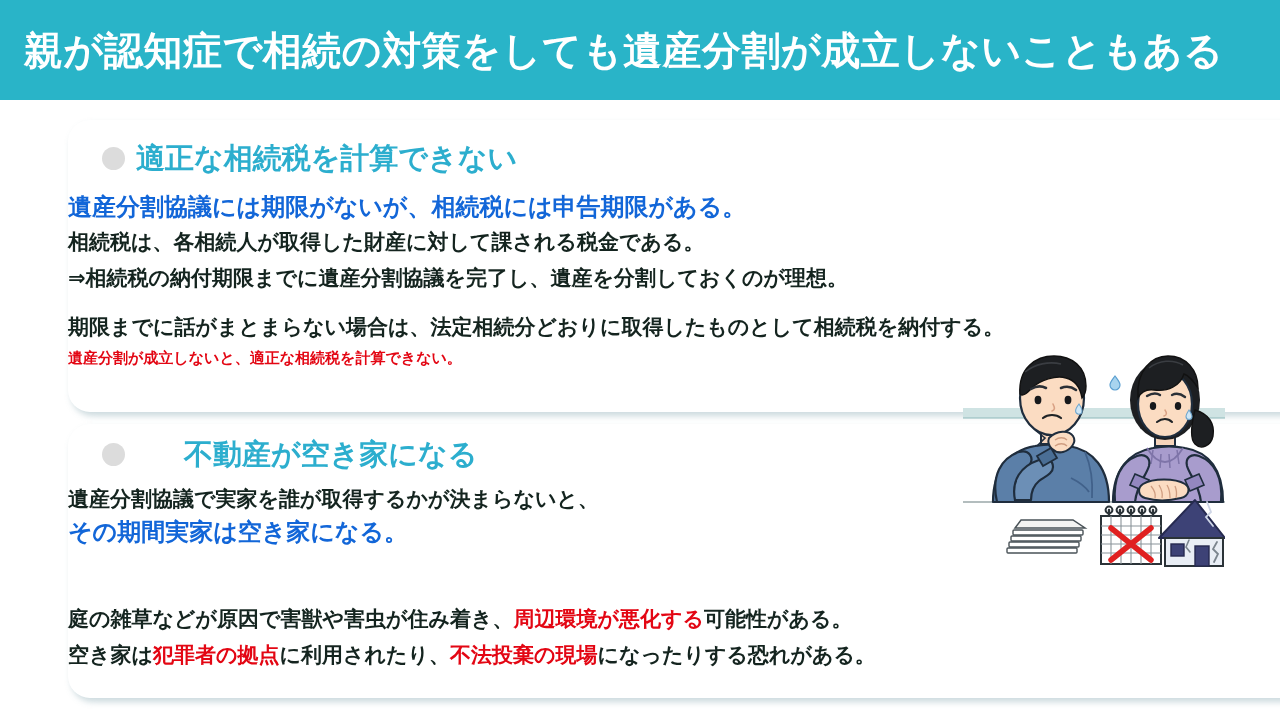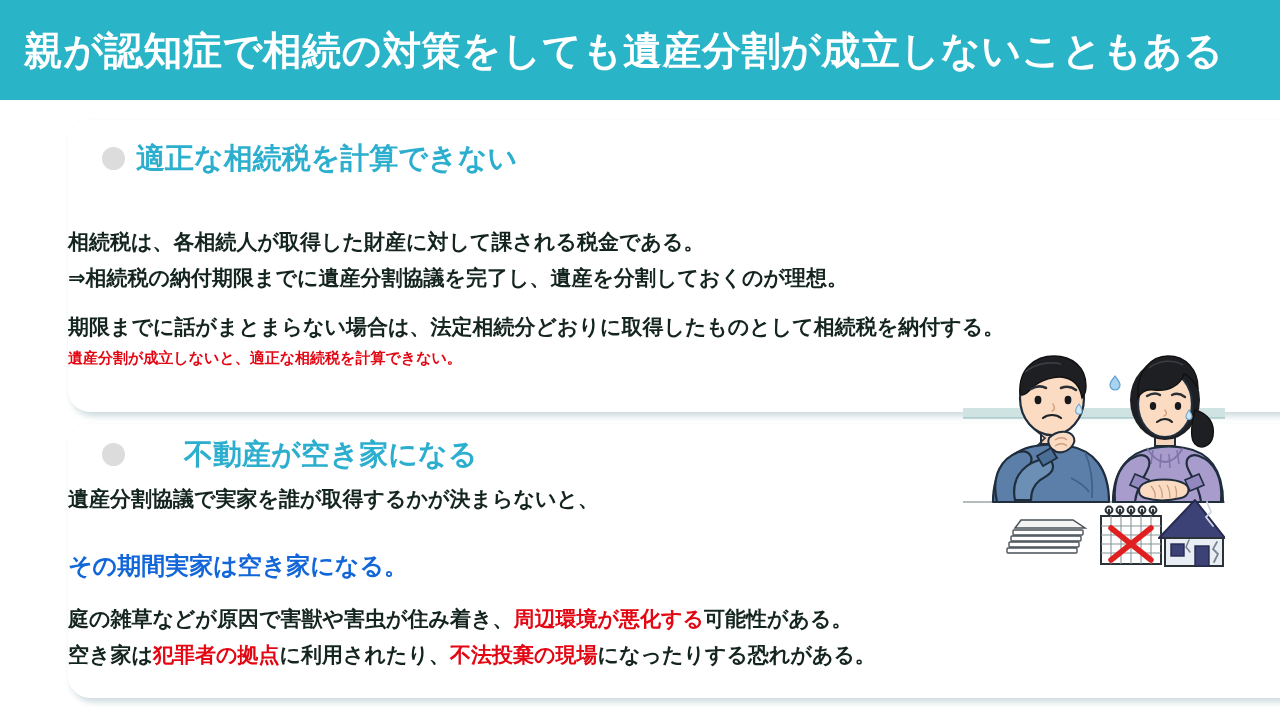--- a/index.html
+++ b/index.html
@@ -107,21 +107,21 @@
 
   
   #c1-lead   { top: 195px; }
   #c1-b1     { top: 231px; }
   #c1-b2     { top: 267px; }
   #c1-b3     { top: 316px; }
   #c1-b4     { top: 350px; }
 
   
   #c2-b1     { top: 488px; }
-  #c2-lead   { top: 554px; }
+  #c2-lead   { top: 520px; }
   #c2-b2     { top: 572px; }
   #c2-b3     { top: 608px; }
   #c2-b4     { top: 644px; }
 
   
   #illustration {
     position: absolute;
     left: 963px;
     top: 352px;
     width: 262px;
@@ -138,20 +138,21 @@
     <div id="title-text">親が認知症で相続の対策をしても遺産分割が成立しないこともある</div>
   </div>
 
   <div class="card" id="card-1">
     <div class="sec-head">
       <span class="bullet-dot"></span>
       <span class="sec-head-text">適正な相続税を計算できない</span>
     </div>
   </div>
 
+  <div class="tline lead" id="c1-lead">遺産分割協議には期限がないが、相続税には申告期限がある。</div>
   <div class="tline body" id="c1-b1">相続税は、各相続人が取得した財産に対して課される税金である。</div>
   <div class="tline body" id="c1-b3">期限までに話がまとまらない場合は、法定相続分どおりに取得したものとして相続税を納付する。</div>
   <div class="tline body" id="c1-b2">⇒相続税の納付期限までに遺産分割協議を完了し、遺産を分割しておくのが理想。</div>
   <div class="tline allred" id="c1-b4">遺産分割が成立しないと、適正な相続税を計算できない。</div>
 
   <div class="card" id="card-2">
     <div class="sec-head">
       <span class="bullet-dot"></span>
       <span class="sec-head-text">不動産が空き家になる</span>
     </div>

